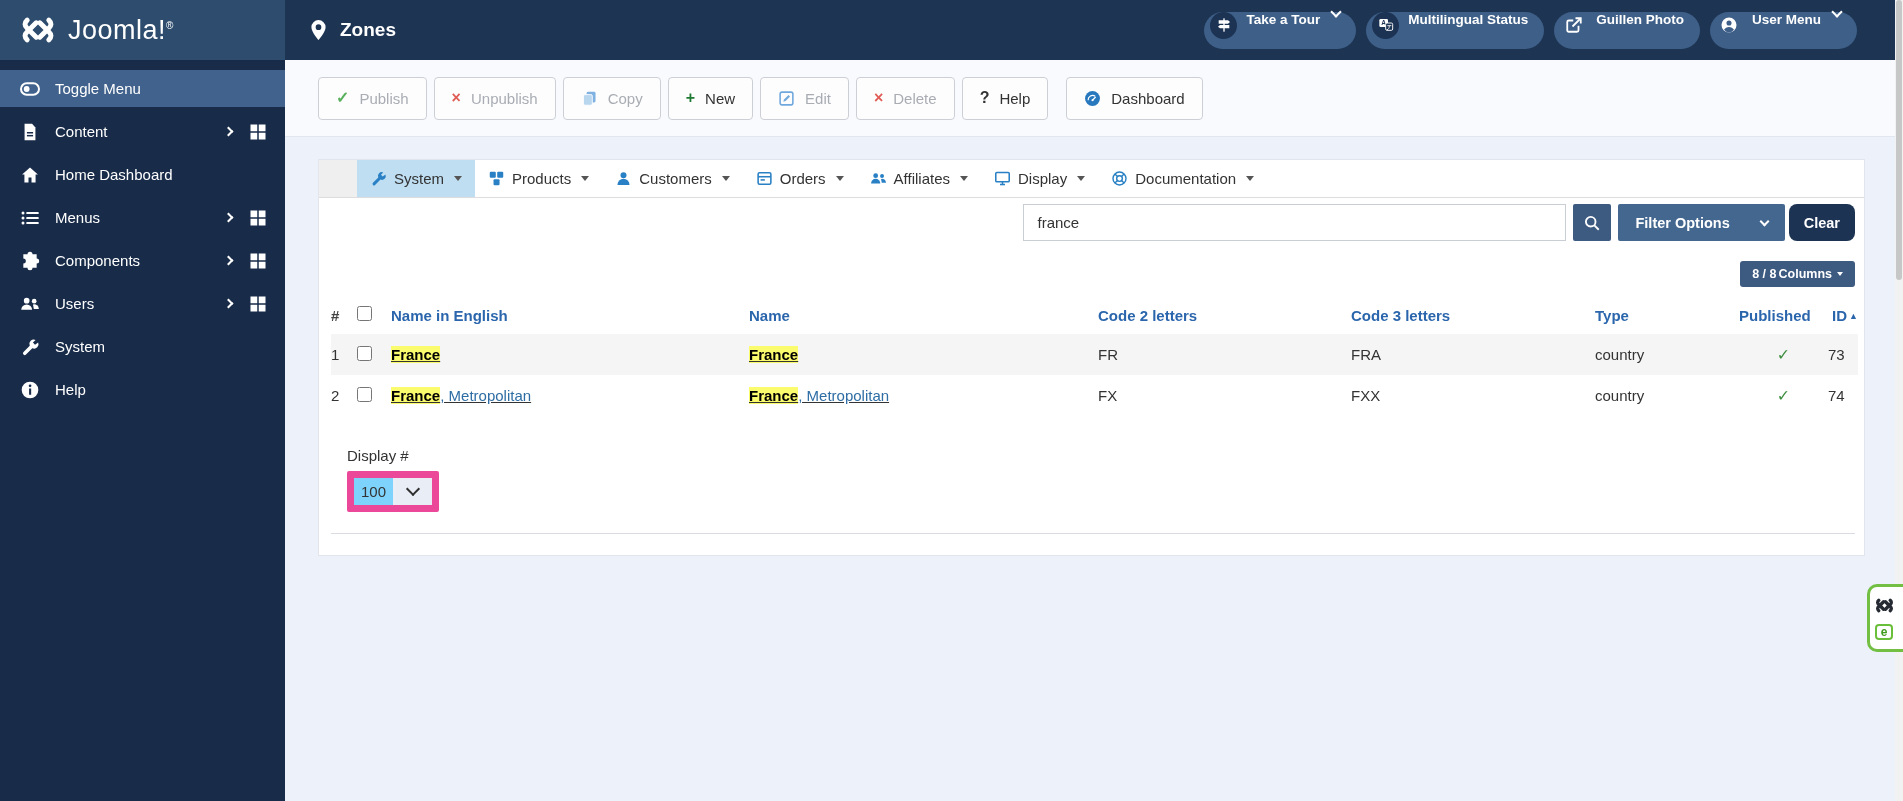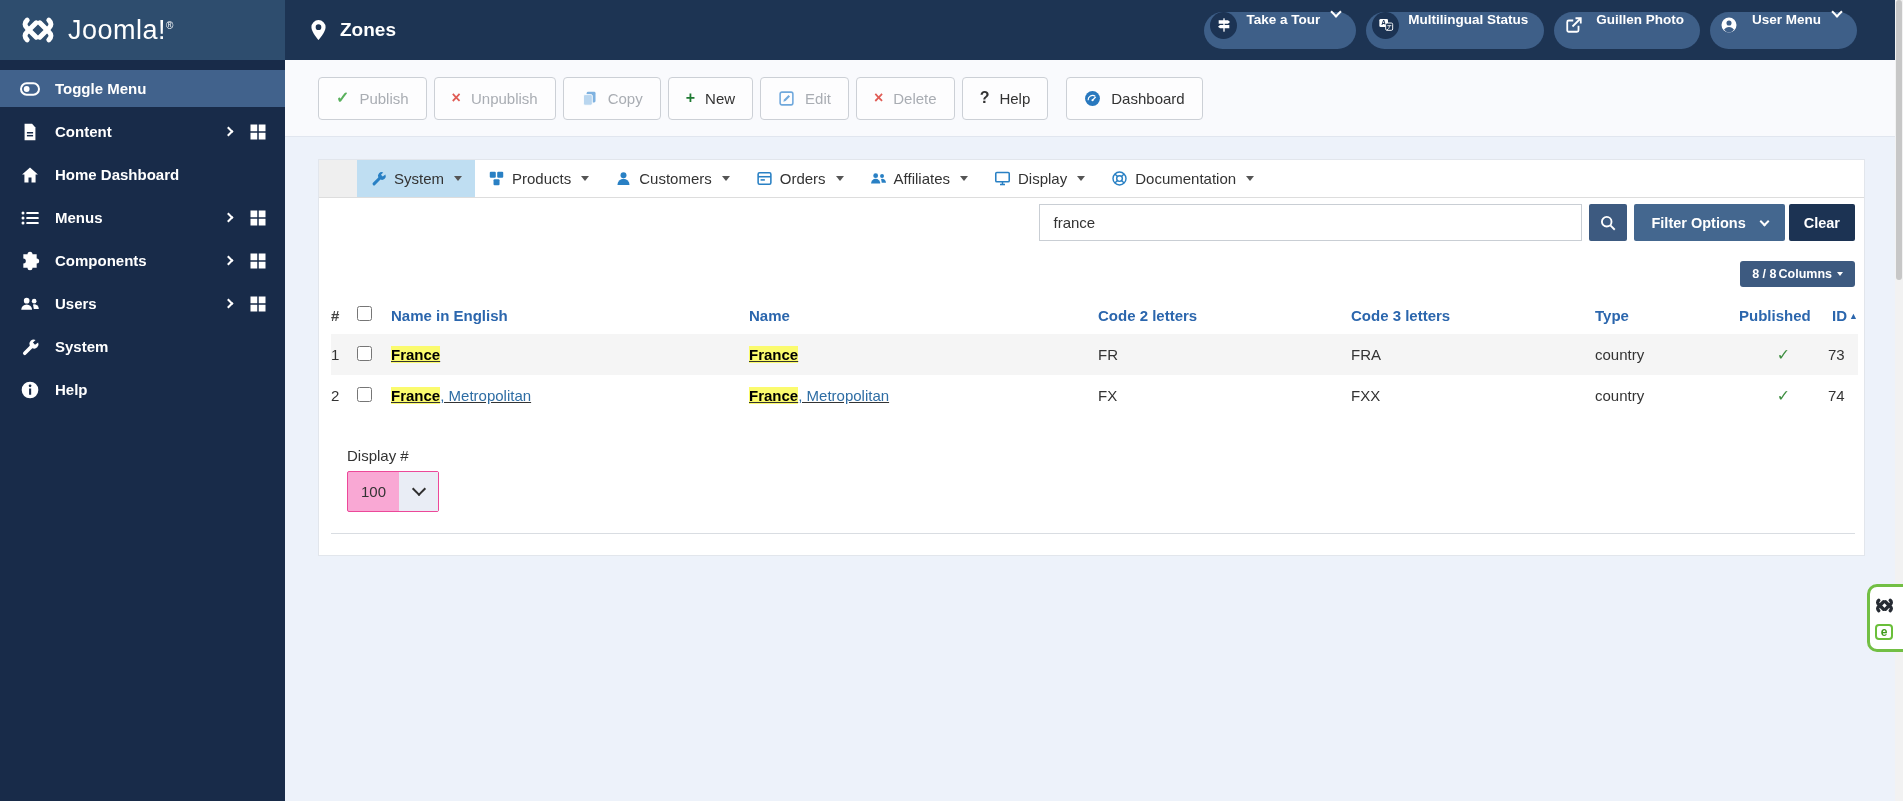--- a/index.html
+++ b/index.html
@@ -21,21 +21,21 @@
   .pills { margin-left:auto; display:flex; align-items:center; gap:10px; padding-right:46px; }
   .pill { height:37px; border-radius:19px; background:#3e5f88; color:#fff; display:flex; gap:9px; padding:0 16px 0 6px; font-size:13.5px; font-weight:600; cursor:pointer; border:none; }
   .icircle { width:27px; height:27px; border-radius:50%; background:#1c3353; display:flex; align-items:center; justify-content:center; flex:none; }
   .icircle.flat { background:transparent; }
   .icircle svg { width:16px; height:16px; }
   .icircle.flat svg { width:18px; height:18px; }
   .chev { width:8px; height:8px; border-right:2.5px solid #fff; border-bottom:2.5px solid #fff; transform:rotate(45deg); margin-top:-4px; margin-left:3px; }
 
   
   .sidebar { position:absolute; top:60px; left:0; width:285px; bottom:0; background:#182b49; padding-top:10px; z-index:4; }
-  .sitem { height:37px; display:flex; align-items:center; gap:15px; padding:0 18px 0 19px; color:#fff; font-size:15px; font-weight:700; margin-bottom:6px; cursor:pointer; }
+  .sitem { height:37px; display:flex; align-items:center; gap:15px; padding:0 18px 0 19px; color:#fff; font-size:15px; font-weight:400; margin-bottom:6px; cursor:pointer; }
   .sitem.active { background:#41628c; }
   .sicon { width:21px; height:21px; flex:none; display:flex; align-items:center; justify-content:center; }
   .sicon svg { width:20px; height:20px; }
   .sright { margin-left:auto; display:flex; align-items:center; gap:17px; }
   .chev-r { width:7px; height:7px; border-right:2.2px solid #fff; border-top:2.2px solid #fff; transform:rotate(45deg); }
   .grid-ic { width:18px; height:18px; }
 
   
   .main { position:absolute; left:285px; top:60px; right:0; bottom:0; background:#edf2fa; }
   .toolbar { height:77px; background:#f9fafd; border-bottom:1px solid #e1e6ef; display:flex; align-items:center; padding-left:33px; gap:7px; }
@@ -56,23 +56,23 @@
   .ctab { display:flex; align-items:center; gap:7px; padding:0 13px; font-size:15px; color:#333; cursor:pointer; }
   .ctab.active { background:#bfdef2; }
   .ctab svg { width:17px; height:17px; }
   .caret { width:0; height:0; border-left:4px solid transparent; border-right:4px solid transparent; border-top:5px solid #555; margin-left:3px; }
   .caret.white { border-top-color:#fff; }
 
   .frow { display:flex; justify-content:flex-end; align-items:center; margin:6px 9px 0 0; gap:7px; }
   .search-input { width:543px; height:37px; border:1px solid #c9ced4; padding:0 13px; font-size:15px; color:#333; outline:none; font-family:"Liberation Sans",sans-serif; }
   .sbtn { width:38px; height:37px; background:#3d5a80; border:none; display:flex; align-items:center; justify-content:center; cursor:pointer; border-radius:2px; }
   .sbtn svg { width:18px; height:18px; }
-  .fbtn { height:37px; background:#44678f; color:#fff; font-size:14.5px; font-weight:600; display:flex; align-items:center; gap:12px; padding:0 17px; border:none; border-radius:2px; cursor:pointer; font-family:"Liberation Sans",sans-serif; }
+  .fbtn { height:37px; background:#44678f; color:#fff; font-size:14.5px; font-weight:600; display:flex; align-items:center; gap:28px; padding:0 17px; border:none; border-radius:2px; cursor:pointer; font-family:"Liberation Sans",sans-serif; }
   .fbtn .chev { margin-top:-3px; width:7px; height:7px; }
-  .clearbtn { height:37px; background:#1c3353; color:#fff; font-size:14.5px; font-weight:600; padding:0 15px; border:none; border-radius:2px; cursor:pointer; margin-left:-3px; font-family:"Liberation Sans",sans-serif; }
+  .clearbtn { height:37px; background:#1c3353; color:#fff; font-size:14.5px; font-weight:600; padding:0 15px; border:none; border-radius:8px; cursor:pointer; margin-left:-3px; font-family:"Liberation Sans",sans-serif; }
 
   .colsrow { display:flex; justify-content:flex-end; margin:20px 9px 0 0; }
   .colsbtn { height:26px; background:#3d5a80; color:#fff; border:none; border-radius:3px; font-size:12.5px; font-weight:bold; display:flex; align-items:center; gap:2px; padding:0 12px; cursor:pointer; font-family:"Liberation Sans",sans-serif; }
   .colsbtn .caret { border-top-width:4px; border-left-width:3.5px; border-right-width:3.5px; }
 
   .ztable { width:1527px; margin:9px 9px 0 12px; border-collapse:collapse; table-layout:fixed; font-size:15px; color:#333; }
   .ztable th { text-align:left; color:#2b66ad; font-weight:bold; height:38px; font-size:15px; cursor:pointer; }
   .ztable th.plain { color:#444; cursor:default; }
   .ztable th.c-id { text-align:right; }
   .ztable td { height:41px; }
@@ -82,21 +82,21 @@
   .ztable th.c-pub { text-align:left; padding-left:0; }
   .sort-up { font-size:9px; color:#2b66ad; margin-left:2px; vertical-align:2px; }
   .pubcheck { color:#3e8e41; font-size:16px; }
   .rowcb, .headcb { width:15px; height:15px; accent-color:#888; }
   .zlink { text-decoration:underline; cursor:pointer; }
   .zlink .hl { background:#fbfb6e; color:#000; font-weight:bold; }
   .zlink .rest { color:#2e6da4; font-weight:normal; }
 
   .dispwrap { margin:31px 0 0 28px; }
   .displabel { font-size:15px; color:#333; }
-  .dispsel { margin-top:7px; width:92px; height:41px; border:1px solid #ec4899; display:flex; align-items:stretch; background:#f9a8d4; border-radius:2px; cursor:pointer; }
+  .dispsel { margin-top:7px; width:92px; height:41px; border:7px solid #ec4899; display:flex; align-items:stretch; background:#7dd3fc; border-radius:2px; cursor:pointer; }
   .dval { flex:1; display:flex; align-items:center; justify-content:center; font-size:15px; color:#333; }
   .dchev-zone { width:39px; background:#e9edf5; display:flex; align-items:center; justify-content:center; }
   .dchev { width:10px; height:10px; border-right:2.6px solid #2f2f2f; border-bottom:2.6px solid #2f2f2f; transform:rotate(45deg); margin-top:-5px; }
 
   .cardfoot { position:absolute; left:12px; right:9px; top:373px; border-top:1px solid #d9dde2; }
 
   
   .scrollbar { position:absolute; right:0; top:0; width:8px; height:801px; background:#f2f2f2; z-index:6; }
   .scroll-thumb { position:absolute; top:0; right:1px; width:6px; height:280px; background:#c7c7c7; border-radius:3px; }
   .edge-widget { position:absolute; right:-16px; top:584px; width:52px; height:68px; background:#fff; border:3px solid #72bf44; border-radius:10px; z-index:7; display:flex; flex-direction:column; justify-content:center; gap:5px; padding-left:5px; cursor:pointer; }

